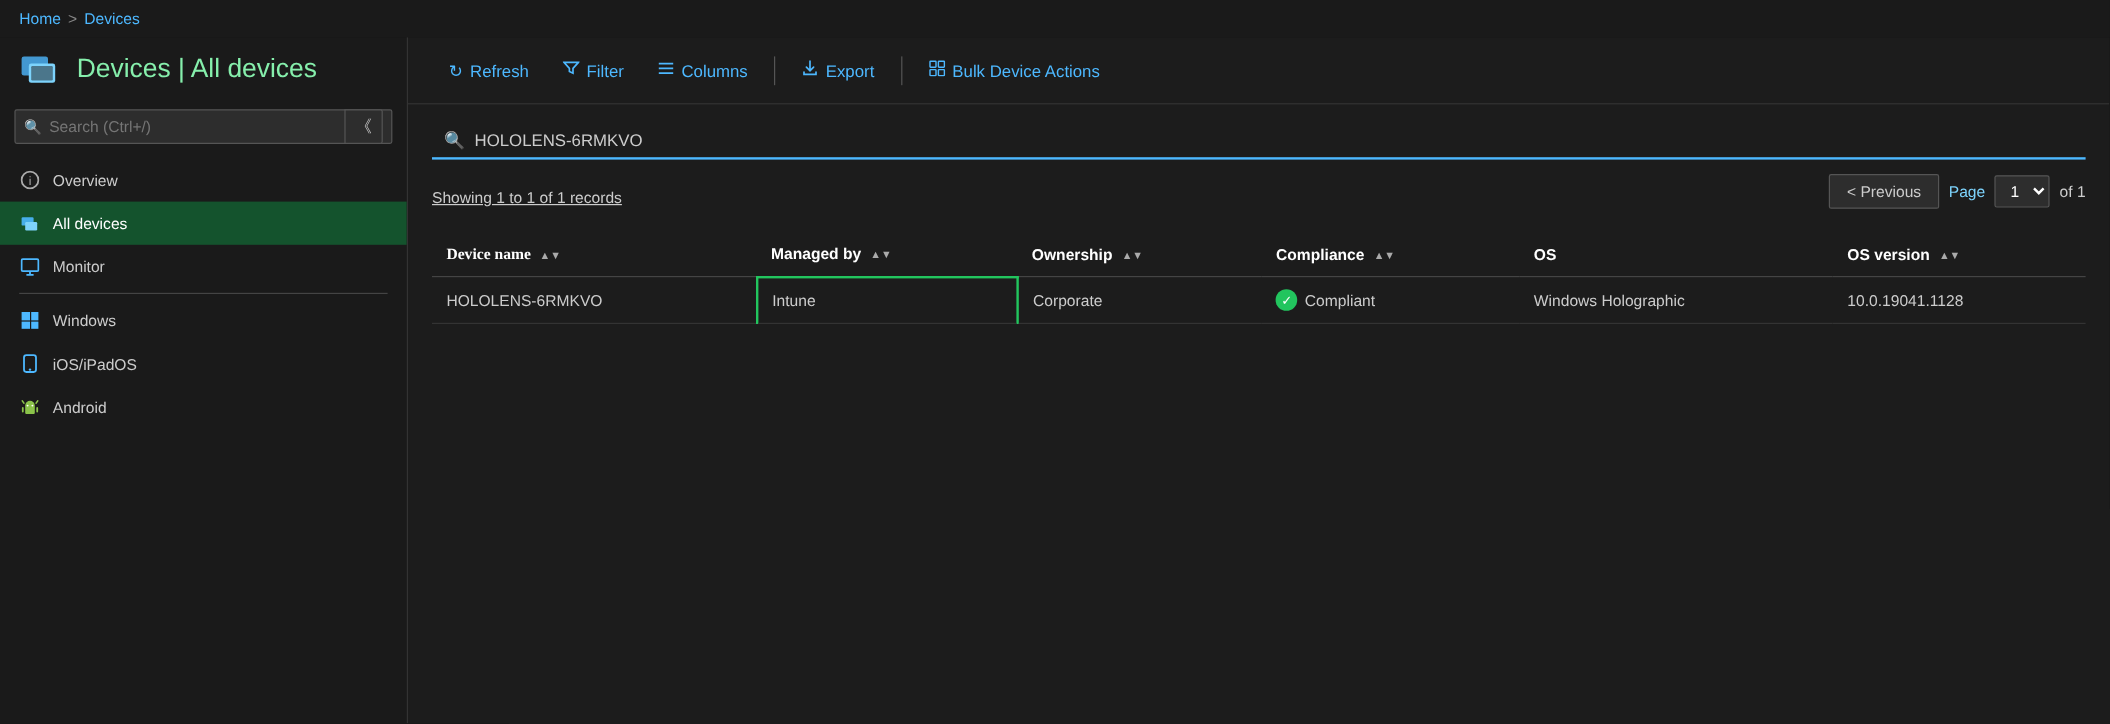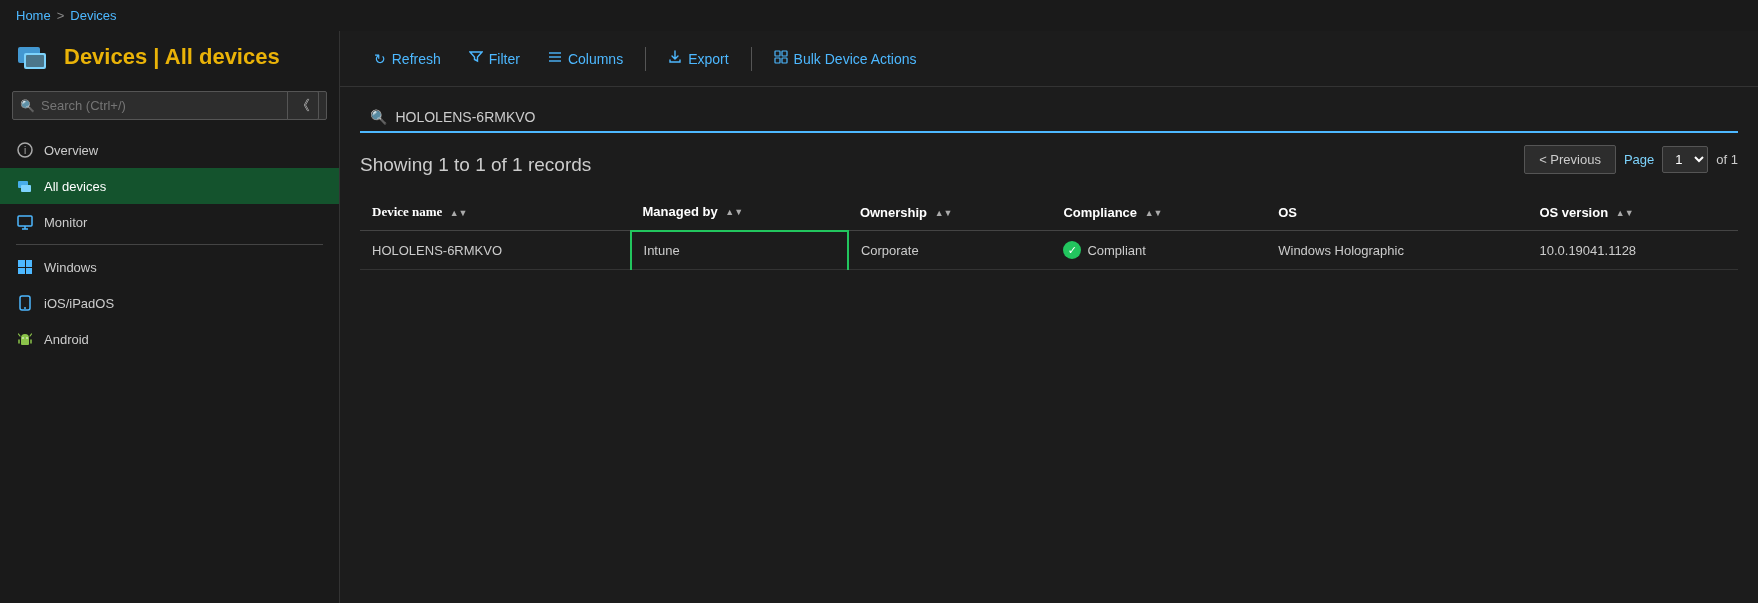--- a/index.html
+++ b/index.html
@@ -51,22 +51,22 @@
       display: flex;
       align-items: center;
       gap: 12px;
     }
     .page-header-icon {
       width: 36px;
       height: 36px;
     }
     .page-title {
       font-size: 22px;
-      font-weight: 700;
-      color: #eab308;
+      font-weight: 400;
+      color: #86efac;
     }
     .search-box {
       margin: 0 12px 12px 12px;
       position: relative;
     }
     .search-box input {
       width: 100%;
       background: #2d2d2d;
       border: 1px solid #555;
       color: #bef264;
@@ -171,22 +171,23 @@
     }
     .device-search input {
       flex: 1;
       background: transparent;
       border: none;
       color: #ccc;
       font-size: 14px;
       outline: none;
     }
     .records-info {
-      font-size: 19px;
+      font-size: 13px;
       color: #ccc;
+      text-decoration: underline;
     }
     
     .pagination-bar {
       display: flex;
       align-items: center;
       justify-content: space-between;
       margin-bottom: 10px;
       gap: 8px;
     }
     .pagination-prev {

